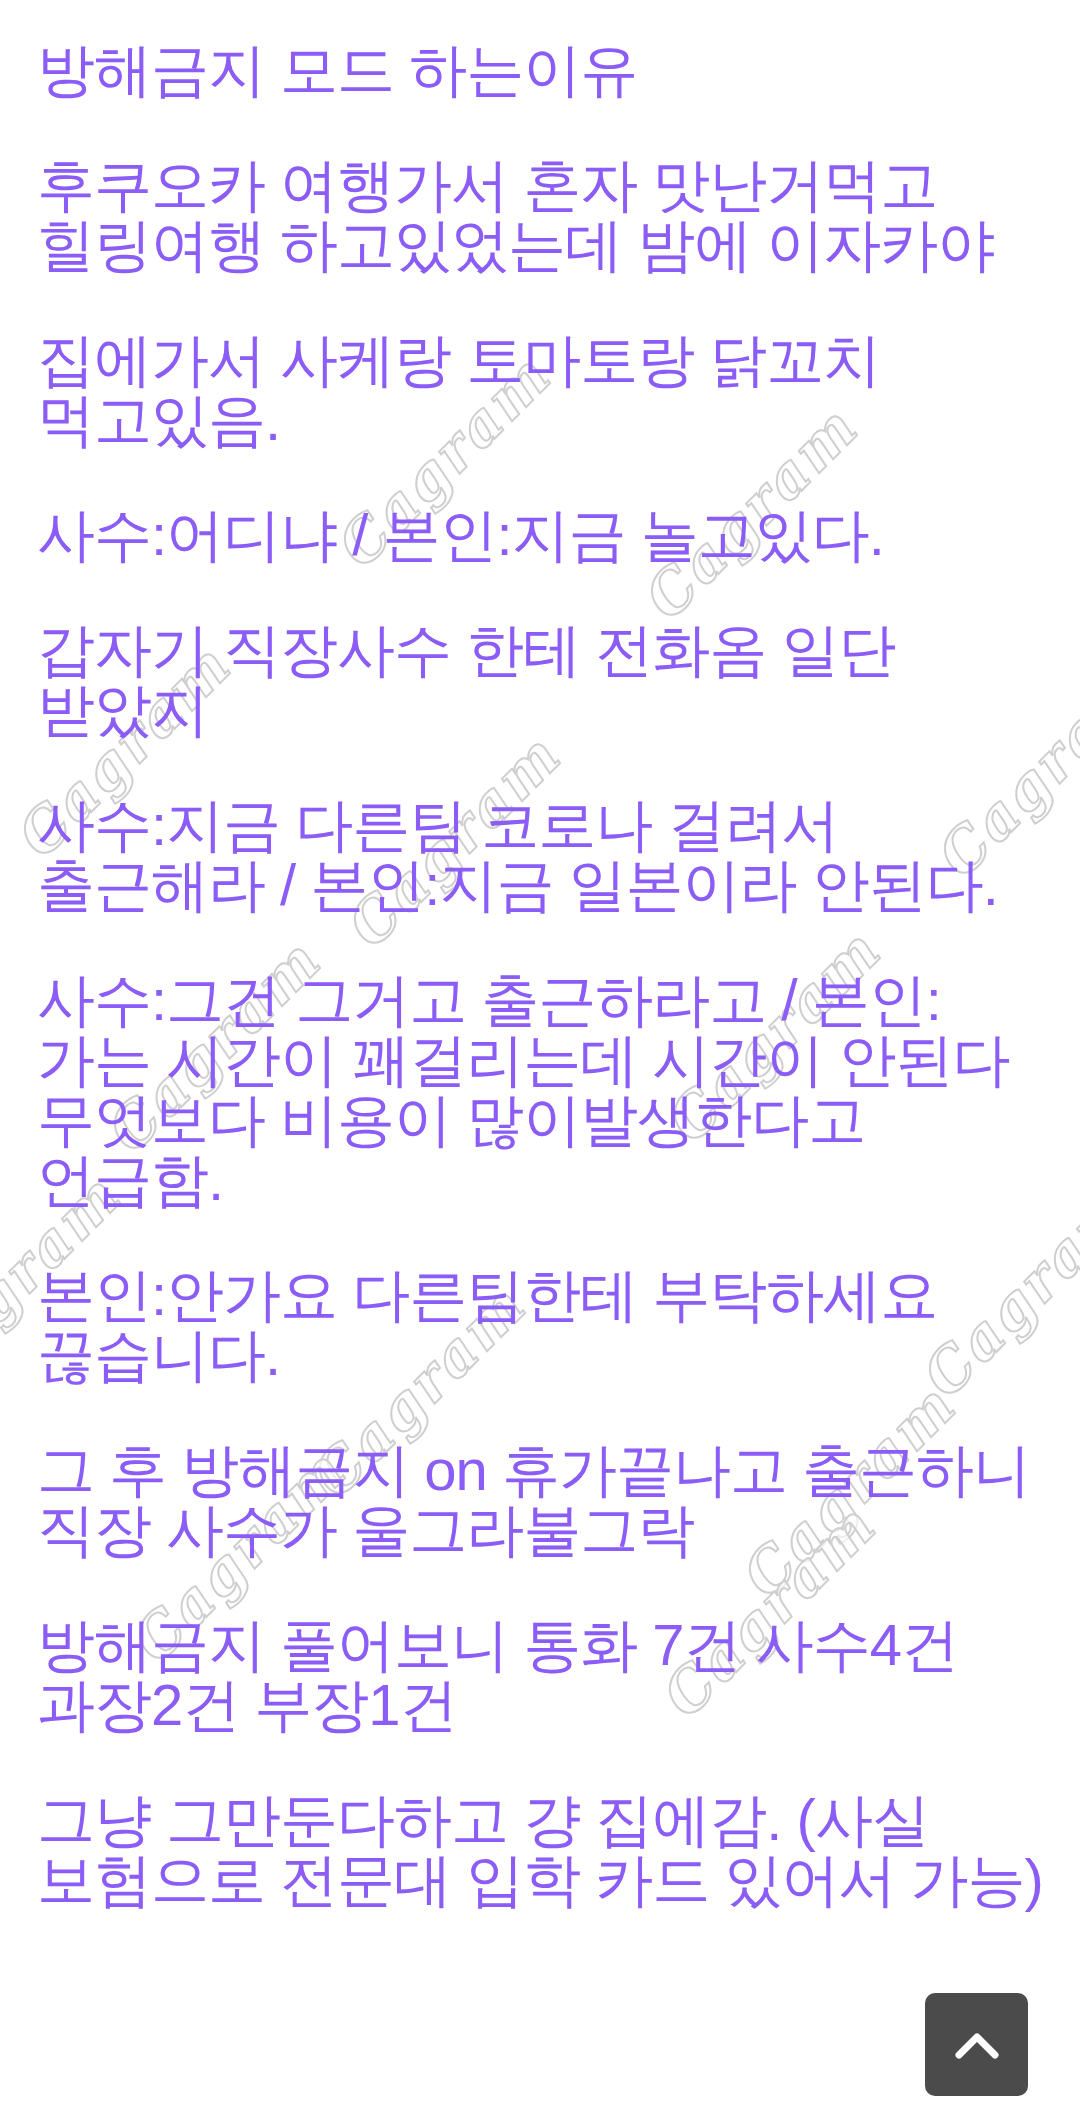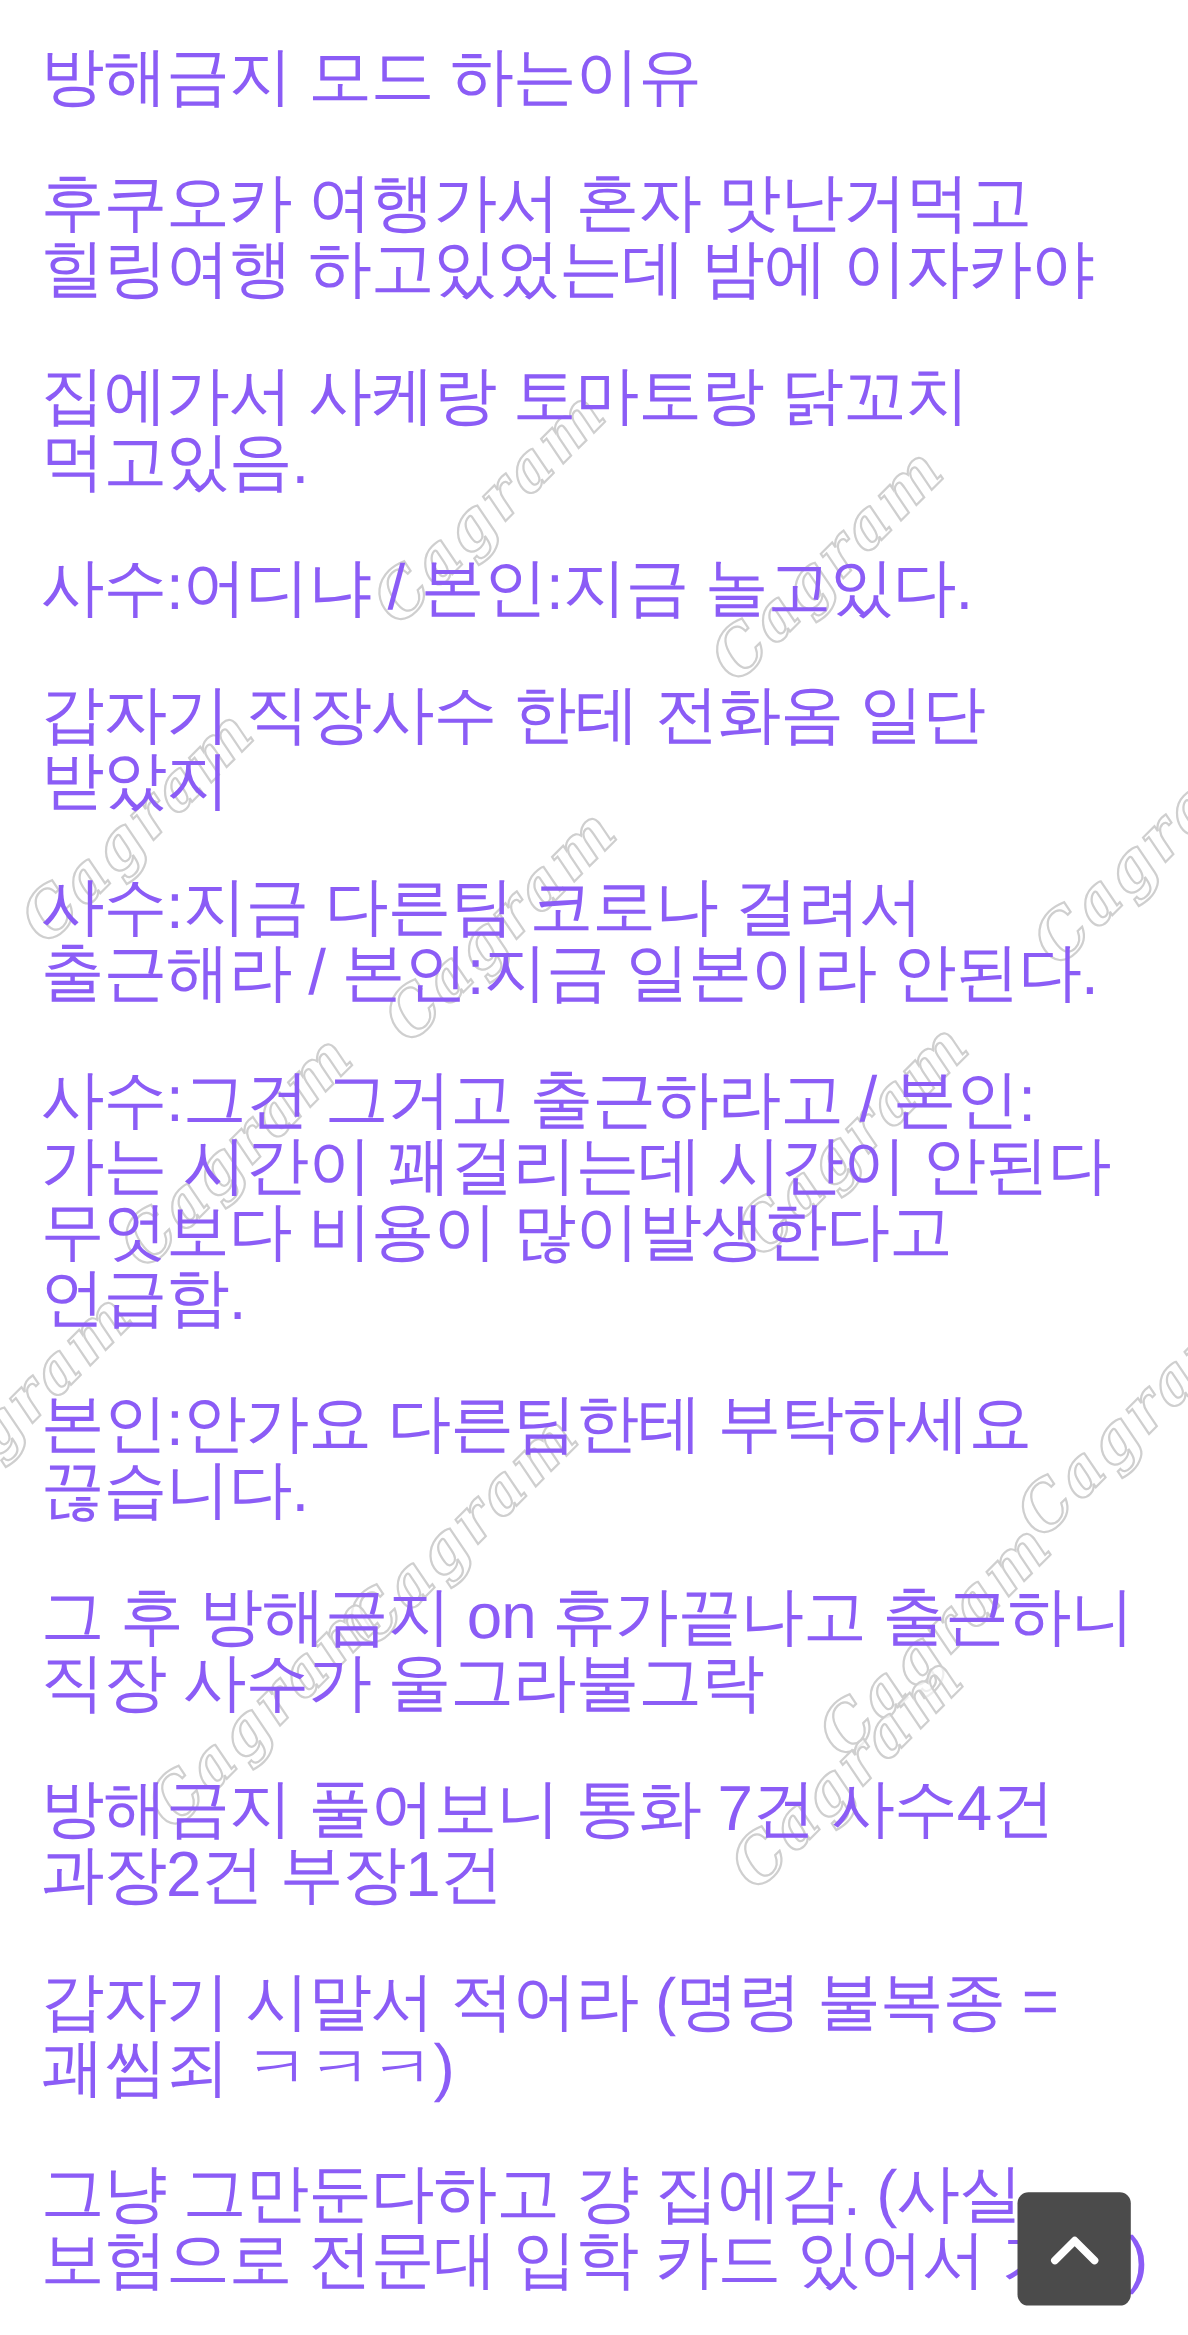--- a/index.html
+++ b/index.html
@@ -94,21 +94,20 @@
     <p>방해금지 모드 하는이유</p>
     <p>후쿠오카 여행가서 혼자 맛난거먹고 힐링여행 하고있었는데 밤에 이자카야</p>
     <p>집에가서 사케랑 토마토랑 닭꼬치 먹고있음.</p>
     <p>사수:어디냐 / 본인:지금 놀고있다.</p>
     <p>갑자기 직장사수 한테 전화옴 일단 받았지</p>
     <p>사수:지금 다른팀 코로나 걸려서 출근해라 / 본인:지금 일본이라 안된다.</p>
     <p>사수:그건 그거고 출근하라고 / 본인:가는 시간이 꽤걸리는데 시간이 안된다 무엇보다 비용이 많이발생한다고 언급함.</p>
     <p>본인:안가요 다른팀한테 부탁하세요 끊습니다.</p>
     <p>그 후 방해금지 on 휴가끝나고 출근하니 직장 사수가 울그라불그락</p>
     <p>방해금지 풀어보니 통화 7건 사수4건 과장2건 부장1건</p>
-    <p>갑자기 시말서 적어라 (명령 불복종 =괘씸죄 ㅋㅋㅋ)</p>
     <p>그냥 그만둔다하고 걍 집에감. (사실 보험으로 전문대 입학 카드 있어서 가능)</p>
   </div>
 
 <button class="scroll-top-btn" style="background: rgb(75, 75, 75);">
   <span>
     <svg width="52" height="40" viewBox="0 0 52 40" aria-hidden="true">
       <polyline points="8,30 26,12 44,30" fill="none" stroke="#ffffff" stroke-width="7" stroke-linecap="round" stroke-linejoin="round"></polyline>
     </svg>
   </span>
 </button>

